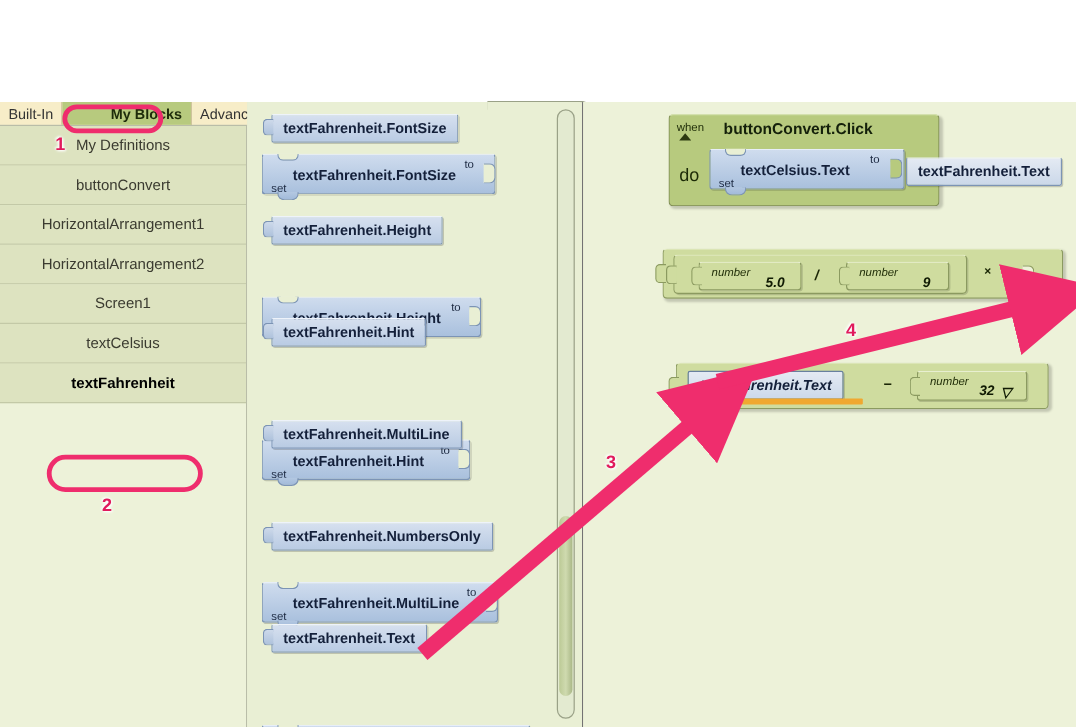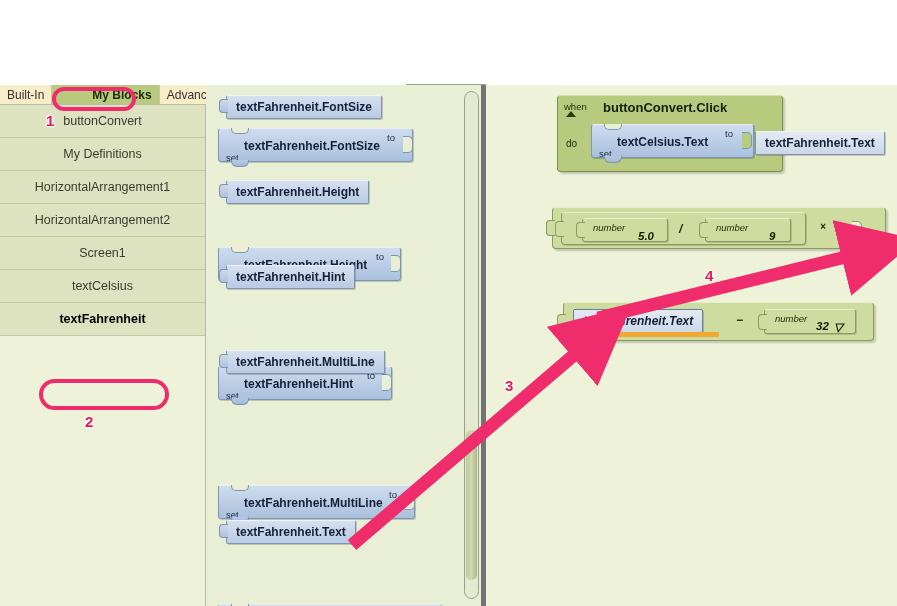--- a/index.html
+++ b/index.html
@@ -21,21 +21,21 @@
   .tab.last{border-right:none;}
 
   #drawerlist{position:absolute;left:0;top:20px;width:205px;}
   .drawer{height:33px;background:#dde3c0;border-bottom:1px solid #c3c9a7;
           display:flex;align-items:center;justify-content:center;
           font-size:12.5px;color:#3b3b30;box-sizing:border-box;}
   .drawer.active{font-weight:bold;color:#000;}
 
   
   #flyout{position:absolute;left:206px;top:0;width:280px;height:521px;
-          background:#e9efd4;border-right:5px solid #737373;box-sizing:border-box;}
+          background:#e9efd4;border-right:1px solid #737373;box-sizing:border-box;}
   #flyout-round{position:absolute;left:200px;top:-1px;width:90px;height:40px;
           border-top:1px solid #9aa187;border-right:1px solid #9aa187;
           border-top-right-radius:14px;pointer-events:none;}
   #flyout-inner{position:absolute;left:0;top:0;width:280px;height:521px;overflow:hidden;}
 
   
   #fly-sb-track{position:absolute;left:258px;top:6px;width:15px;height:508px;
                 background:#e3ead0;border:1px solid #9aa187;border-radius:8px;box-sizing:border-box;}
   #fly-sb-thumb{position:absolute;left:260px;top:345px;width:11px;height:150px;
                 background:linear-gradient(to right,#bcca96,#cfdaaf,#aab887);
@@ -76,21 +76,21 @@
   
   #canvas{position:absolute;left:486px;top:0;width:411px;height:521px;background:#edf2d9;overflow:hidden;}
 
   
   .evt{position:absolute;background:#b7ca7e;border:1px solid #7e8d52;
        border-top-color:#d3e0ad;border-radius:4px;box-shadow:2px 2px 2px rgba(0,0,0,.18);}
   .evt .when{position:absolute;left:6px;top:5px;font-size:9.5px;color:#1c2a06;}
   .evt .arrow{position:absolute;left:8px;top:15px;width:0;height:0;
        border-left:5px solid transparent;border-right:5px solid transparent;border-bottom:6px solid #2d3a10;}
   .evt .ttl{position:absolute;left:45px;top:4px;font-size:13px;font-weight:bold;color:#14200a;}
-  .evt .do{position:absolute;left:8px;top:42px;font-size:10px;color:#1c2a06;text-align:right;}
+  .evt .do{position:absolute;left:8px;top:42px;font-size:15px;color:#1c2a06;text-align:right;}
 
   
   .mth{position:absolute;background:#cfdc9f;border:1px solid #8b9a60;
        border-top-color:#e6eecb;border-radius:4px;box-shadow:2px 2px 2px rgba(0,0,0,.18);font-style:italic;}
   .mth.inner{box-shadow:1px 1px 0 rgba(0,0,0,.15);}
   .numblk{position:absolute;background:#cfdc9f;border:1px solid #8b9a60;
        border-top-color:#e8efd0;border-radius:3px;box-shadow:1px 1px 0 rgba(0,0,0,.15);}
   .numblk .lbl{position:absolute;left:10px;top:3px;font-size:9.5px;color:#23300a;}
   .numblk .val{position:absolute;top:11px;font-size:11.5px;font-weight:bold;color:#101a03;}
   .op{position:absolute;font-size:12px;color:#1b2605;font-weight:bold;}
@@ -123,24 +123,24 @@
       <div class="tab sel">
           <span>My Blocks</span>
         </div>
       <div class="tab last">
           <span>Advanced</span>
         </div>
     </div>
 
     <div id="drawerlist">
       <div class="drawer">
+          <span>My Definitions</span>
+        </div>
+      <div class="drawer">
           <span>buttonConvert</span>
-        </div>
-      <div class="drawer">
-          <span>My Definitions</span>
         </div>
       <div class="drawer">
           <span>HorizontalArrangement1</span>
         </div>
       <div class="drawer">
           <span>HorizontalArrangement2</span>
         </div>
       <div class="drawer">
           <span>Screen1</span>
         </div>
@@ -206,20 +206,24 @@
 
       <div class="blk setter" style="left:12px;top:298px;width:195px;">
         <span class="notch-top"></span>
         <span class="kw">set</span>
         <span class="nm">textFahrenheit.MultiLine</span>
         <span class="to" style="left:170px;">to</span>
         <span class="socket" style="left:186px;"></span>
         <span class="notch-bot"></span>
       </div>
 
+      <div class="blk" style="left:20px;top:350px;">
+        <span class="plug"></span>
+        <span class="getter">textFahrenheit.NumbersOnly</span>
+      </div>
 
       <div class="blk setter" style="left:12px;top:383px;width:222px;">
         <span class="notch-top"></span>
 
       </div>
 
       <div class="blk" style="left:20px;top:435px;">
         <span class="plug"></span>
         <span class="getter">textFahrenheit.Text</span>
       </div>

